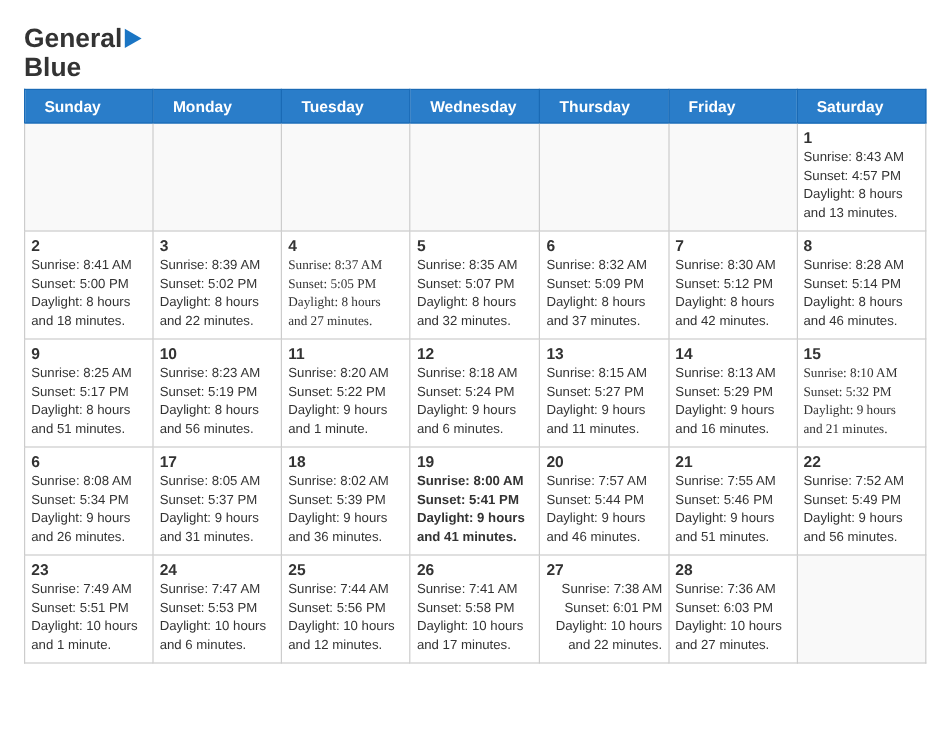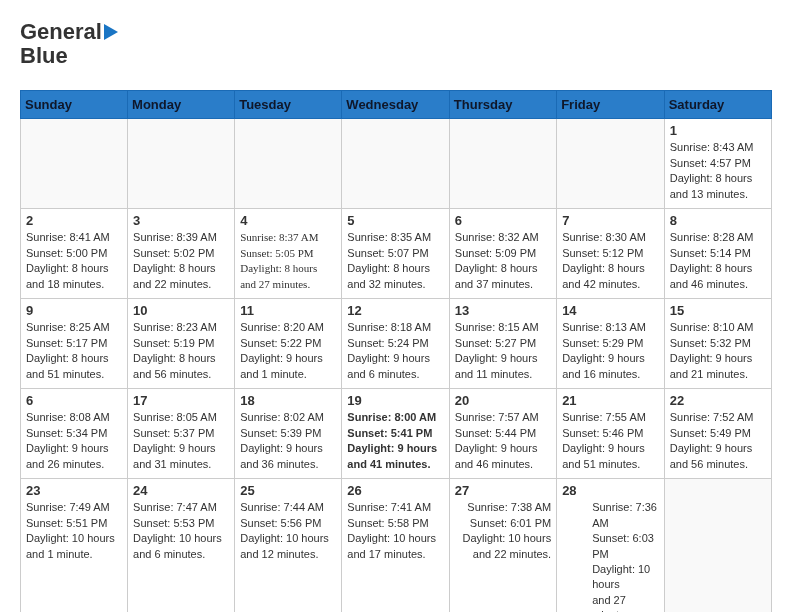--- a/index.html
+++ b/index.html
@@ -7,21 +7,21 @@
       font-family: Arial, sans-serif;
       background: #fff;
       width: 792px;
       min-height: 612px;
       padding: 20px;
     }
     .header {
       display: flex;
       justify-content: space-between;
       align-items: flex-start;
-      margin-bottom: 22px;
+      margin-bottom: 6px;
     }
     .logo {
       display: flex;
       flex-direction: column;
       align-items: flex-start;
     }
     .logo-text {
       font-size: 22px;
       font-weight: bold;
       color: #333;
@@ -53,23 +53,23 @@
       font-size: 16px;
       color: #555;
     }
     .calendar {
       width: 100%;
       border-collapse: collapse;
       border: 1px solid #ccc;
     }
     .calendar th {
       background-color: #2a7dc9;
-      color: #0f172a;
+      color: #ffffff;
       font-size: 13px;
-      padding: 6px 4px;
+      padding: 6px 16px;
       text-align: left;
       border: 1px solid #1a6ab5;
       margin-top: 45px;
     }
     .calendar td {
       vertical-align: top;
       border: 1px solid #ccc;
       padding: 4px 5px;
       width: 108px;
       min-height: 80px;
@@ -228,21 +228,21 @@
         </td>
         <td>
           <span class="day-number">14</span>
           <div class="day-info" style="white-space: pre-line;">Sunrise: 8:13 AM
 Sunset: 5:29 PM
 Daylight: 9 hours
 and 16 minutes.</div>
         </td>
         <td>
           <span class="day-number">15</span>
-          <div class="day-info" style="white-space: pre-line;">Sunrise: 8:10 AM
+          <div class="day-info" style="white-space: pre-line; font-family: Liberation Serif, serif;">Sunrise: 8:10 AM
 Sunset: 5:32 PM
 Daylight: 9 hours
 and 21 minutes.</div>
         </td>
       </tr>
       <tr class="week-row">
         <td>
           <span class="day-number">6</span>
           <div class="day-info" style="white-space: pre-line;">Sunrise: 8:08 AM
 Sunset: 5:34 PM
@@ -323,21 +323,21 @@
         </td>
         <td>
           <span class="day-number">27</span>
           <div class="day-info" style="white-space: pre-line; text-align: right;">Sunrise: 7:38 AM
 Sunset: 6:01 PM
 Daylight: 10 hours
 and 22 minutes.</div>
         </td>
         <td>
           <span class="day-number">28</span>
-          <div class="day-info" style="white-space: pre-line; margin-left: 30px;">Sunrise: 7:36 AM
+          <div class="day-info" style="white-space: pre-line;">Sunrise: 7:36 AM
 Sunset: 6:03 PM
 Daylight: 10 hours
 and 27 minutes.</div>
         </td>
         <td class="empty-cell"></td>
       </tr>
     </tbody>
 </table>
 
 </body></html>

